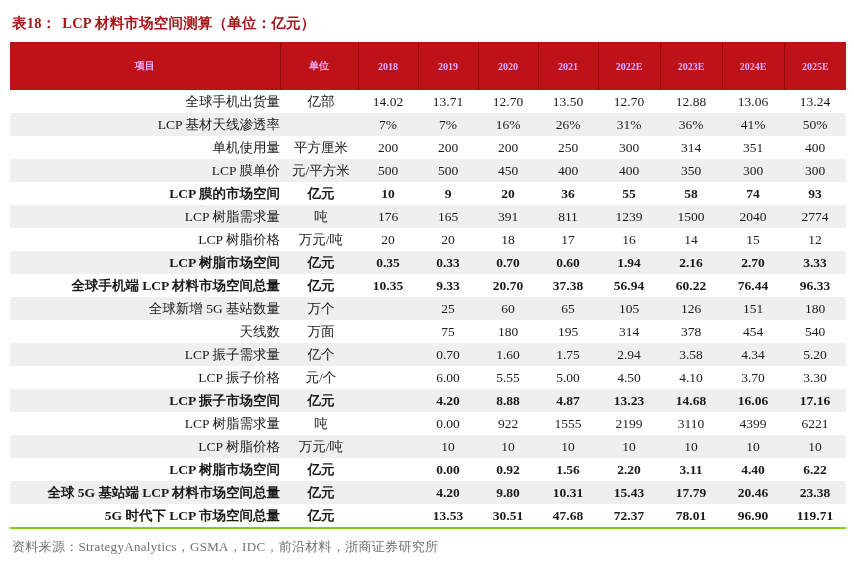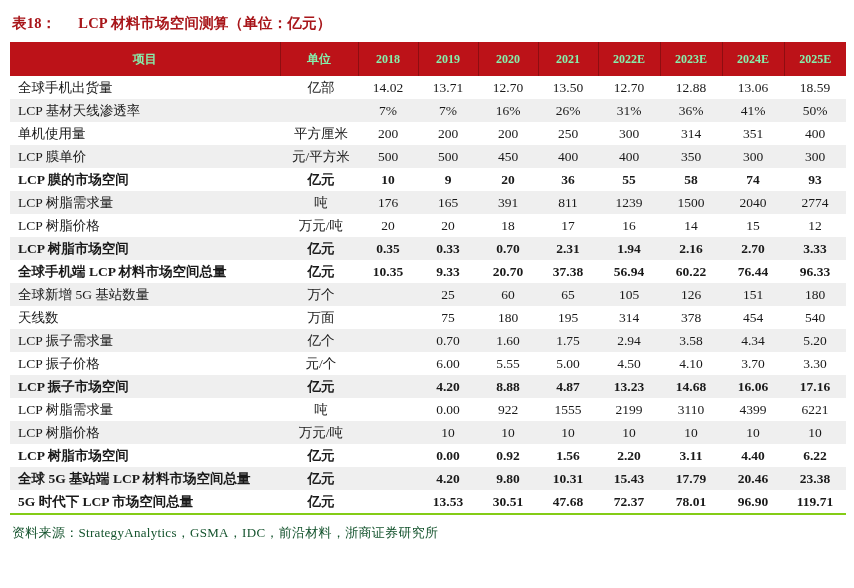--- a/index.html
+++ b/index.html
@@ -17,34 +17,34 @@
     box-sizing: border-box;
   }
   .table-title {
     color: #a8161a;
     font-weight: bold;
     font-size: 14.5px;
     margin: 0 0 9px 2px;
     letter-spacing: 0.2px;
   }
   .table-title .num {
-    margin-right: 22px;
+    margin-right: 6px;
   }
   table {
     width: 834px;
     border-collapse: collapse;
     table-layout: fixed;
   }
   thead th {
     background: #bc1218;
-    color: #86efac;
+    color: #f0abfc;
     font-weight: bold;
-    font-size: 12px;
+    font-size: 10px;
     height: 24px;
-    padding: 5px;
+    padding: 12px;
     text-align: center;
   }
   thead th.sep {
     border-left: 1px solid #8e0d11;
   }
   tbody td {
     font-size: 13.5px;
     height: 23px;
     padding: 0;
     white-space: nowrap;
@@ -53,33 +53,33 @@
   tbody tr:nth-child(even) {
     background: #efefef;
   }
   tbody tr:last-child td {
     border-bottom: 2px solid #84cc16;
   }
   tr.bold td {
     font-weight: bold;
   }
   td.c-item {
-    text-align: left;
+    text-align: right;
     padding-left: 8px;
   }
   td.c-unit {
     text-align: center;
     padding-left: 4px;
   }
   td.c-num {
     text-align: center;
   }
   .source {
     font-size: 13px;
-    color: #14532d;
+    color: #737373;
     margin: 9px 0 0 2px;
     letter-spacing: 0.3px;
   }
 </style>
 </head>
 <body>
 
 <div class="page">
 
   <div class="table-title">
@@ -117,21 +117,21 @@
         <tr>
           <td class="c-item">全球手机出货量</td>
           <td class="c-unit">亿部</td>
           <td class="c-num">14.02</td>
           <td class="c-num">13.71</td>
           <td class="c-num">12.70</td>
           <td class="c-num">13.50</td>
           <td class="c-num">12.70</td>
           <td class="c-num">12.88</td>
           <td class="c-num">13.06</td>
-          <td class="c-num">18.59</td>
+          <td class="c-num">13.24</td>
         </tr>
         <tr>
           <td class="c-item">LCP 基材天线渗透率</td>
           <td class="c-unit"></td>
           <td class="c-num">7%</td>
           <td class="c-num">7%</td>
           <td class="c-num">16%</td>
           <td class="c-num">26%</td>
           <td class="c-num">31%</td>
           <td class="c-num">36%</td>
@@ -197,21 +197,21 @@
           <td class="c-num">14</td>
           <td class="c-num">15</td>
           <td class="c-num">12</td>
         </tr>
         <tr class="bold">
           <td class="c-item">LCP 树脂市场空间</td>
           <td class="c-unit">亿元</td>
           <td class="c-num">0.35</td>
           <td class="c-num">0.33</td>
           <td class="c-num">0.70</td>
-          <td class="c-num">2.31</td>
+          <td class="c-num">0.60</td>
           <td class="c-num">1.94</td>
           <td class="c-num">2.16</td>
           <td class="c-num">2.70</td>
           <td class="c-num">3.33</td>
         </tr>
         <tr class="bold">
           <td class="c-item">全球手机端 LCP 材料市场空间总量</td>
           <td class="c-unit">亿元</td>
           <td class="c-num">10.35</td>
           <td class="c-num">9.33</td>

